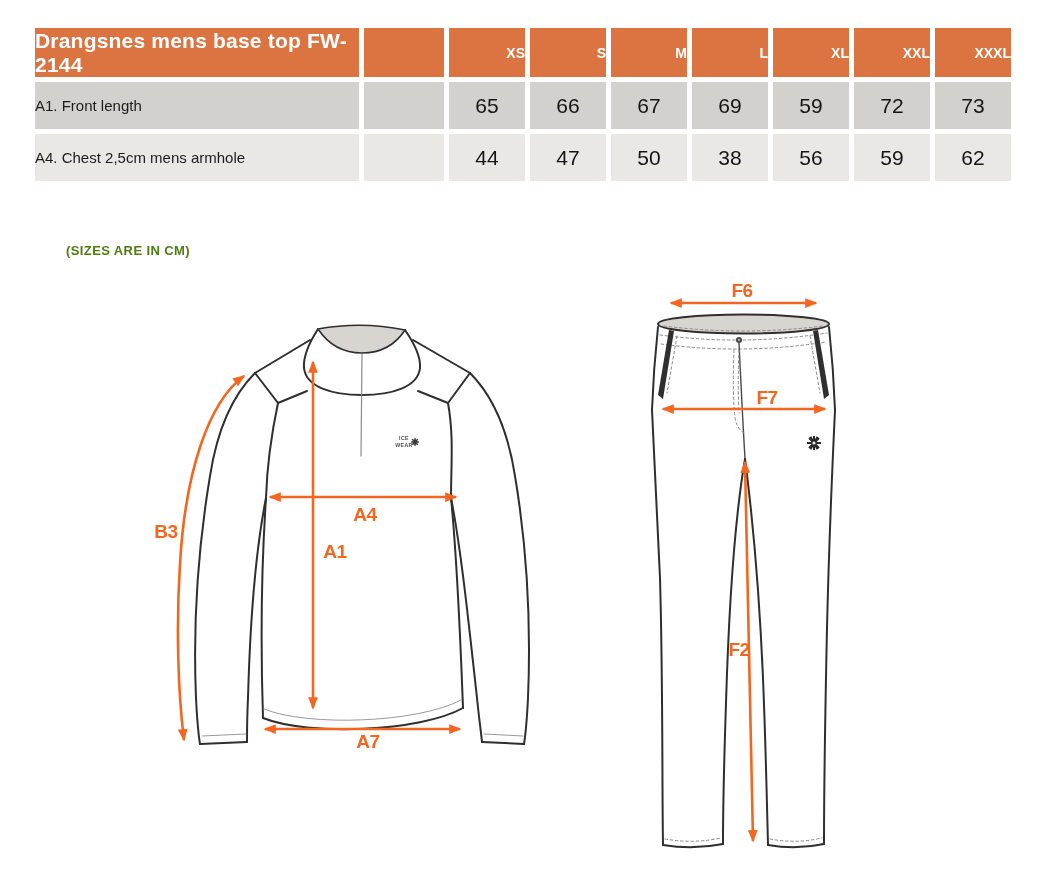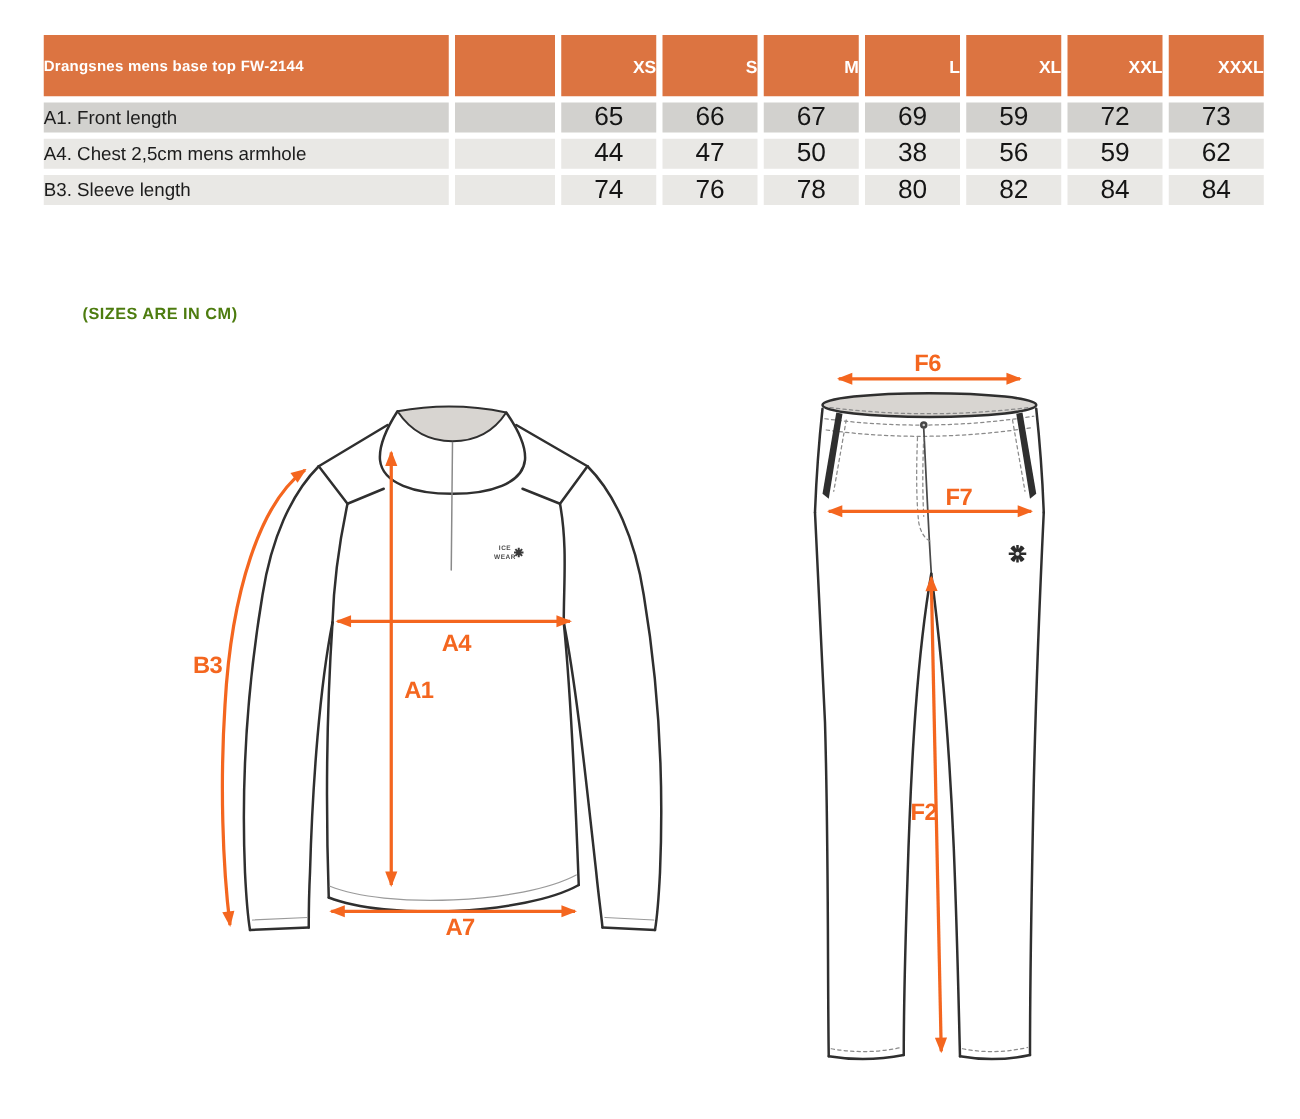--- a/index.html
+++ b/index.html
@@ -9,23 +9,23 @@
     font-family:"Liberation Sans", sans-serif; overflow:hidden;
   }
 
   
   table.size-table {
     position:absolute; left:30px; top:23px;
     border-collapse:separate; border-spacing:5px; table-layout:fixed;
   }
   table.size-table th, table.size-table td { padding:0; margin:0; }
   table.size-table thead tr { height:49px; }
-  table.size-table tbody tr { height:24px; }
+  table.size-table tbody tr { height:47px; }
   th.c-title {
-    background:#DC7441; color:#ffffff; font-size:12px; font-weight:bold;
+    background:#DC7441; color:#ffffff; font-size:21px; font-weight:bold;
     text-align:left; padding-left:30px; letter-spacing:0.2px;
   }
   th.c-blank { background:#DC7441; }
   th.c-size {
     background:#DC7441; color:#ffffff; font-size:14px; font-weight:bold; text-align:right;
   }
   td.c-label {
     font-size:15px; color:#1c1c1c; text-align:left; padding-left:30px;
   }
   td.c-val { font-size:21px; color:#151515; text-align:center; }
@@ -99,31 +99,20 @@
         <td class="c-label">A4. Chest 2,5cm mens armhole</td>
         <td class="c-blank"></td>
         <td class="c-val">44</td>
         <td class="c-val">47</td>
         <td class="c-val">50</td>
         <td class="c-val">38</td>
         <td class="c-val">56</td>
         <td class="c-val">59</td>
         <td class="c-val">62</td>
       </tr>
-      <tr class="row-light">
-        <td class="c-label">B3. Sleeve length</td>
-        <td class="c-blank"></td>
-        <td class="c-val">74</td>
-        <td class="c-val">76</td>
-        <td class="c-val">78</td>
-        <td class="c-val">80</td>
-        <td class="c-val">82</td>
-        <td class="c-val">84</td>
-        <td class="c-val">84</td>
-      </tr>
     </tbody>
   </table>
 
   <div class="units-note">(SIZES ARE IN CM)</div>
 
   <svg class="shirt-svg" width="420" height="470" viewBox="0 0 420 470" xmlns="http://www.w3.org/2000/svg">
     <defs>
       <marker id="ahS" viewBox="0 0 12 10" refX="10.5" refY="5" markerWidth="13" markerHeight="11" markerUnits="userSpaceOnUse" orient="auto-start-reverse">
         <path d="M0.5,0.5 L12,5 L0.5,9.5 Z" fill="#F4661F"></path>
       </marker>

